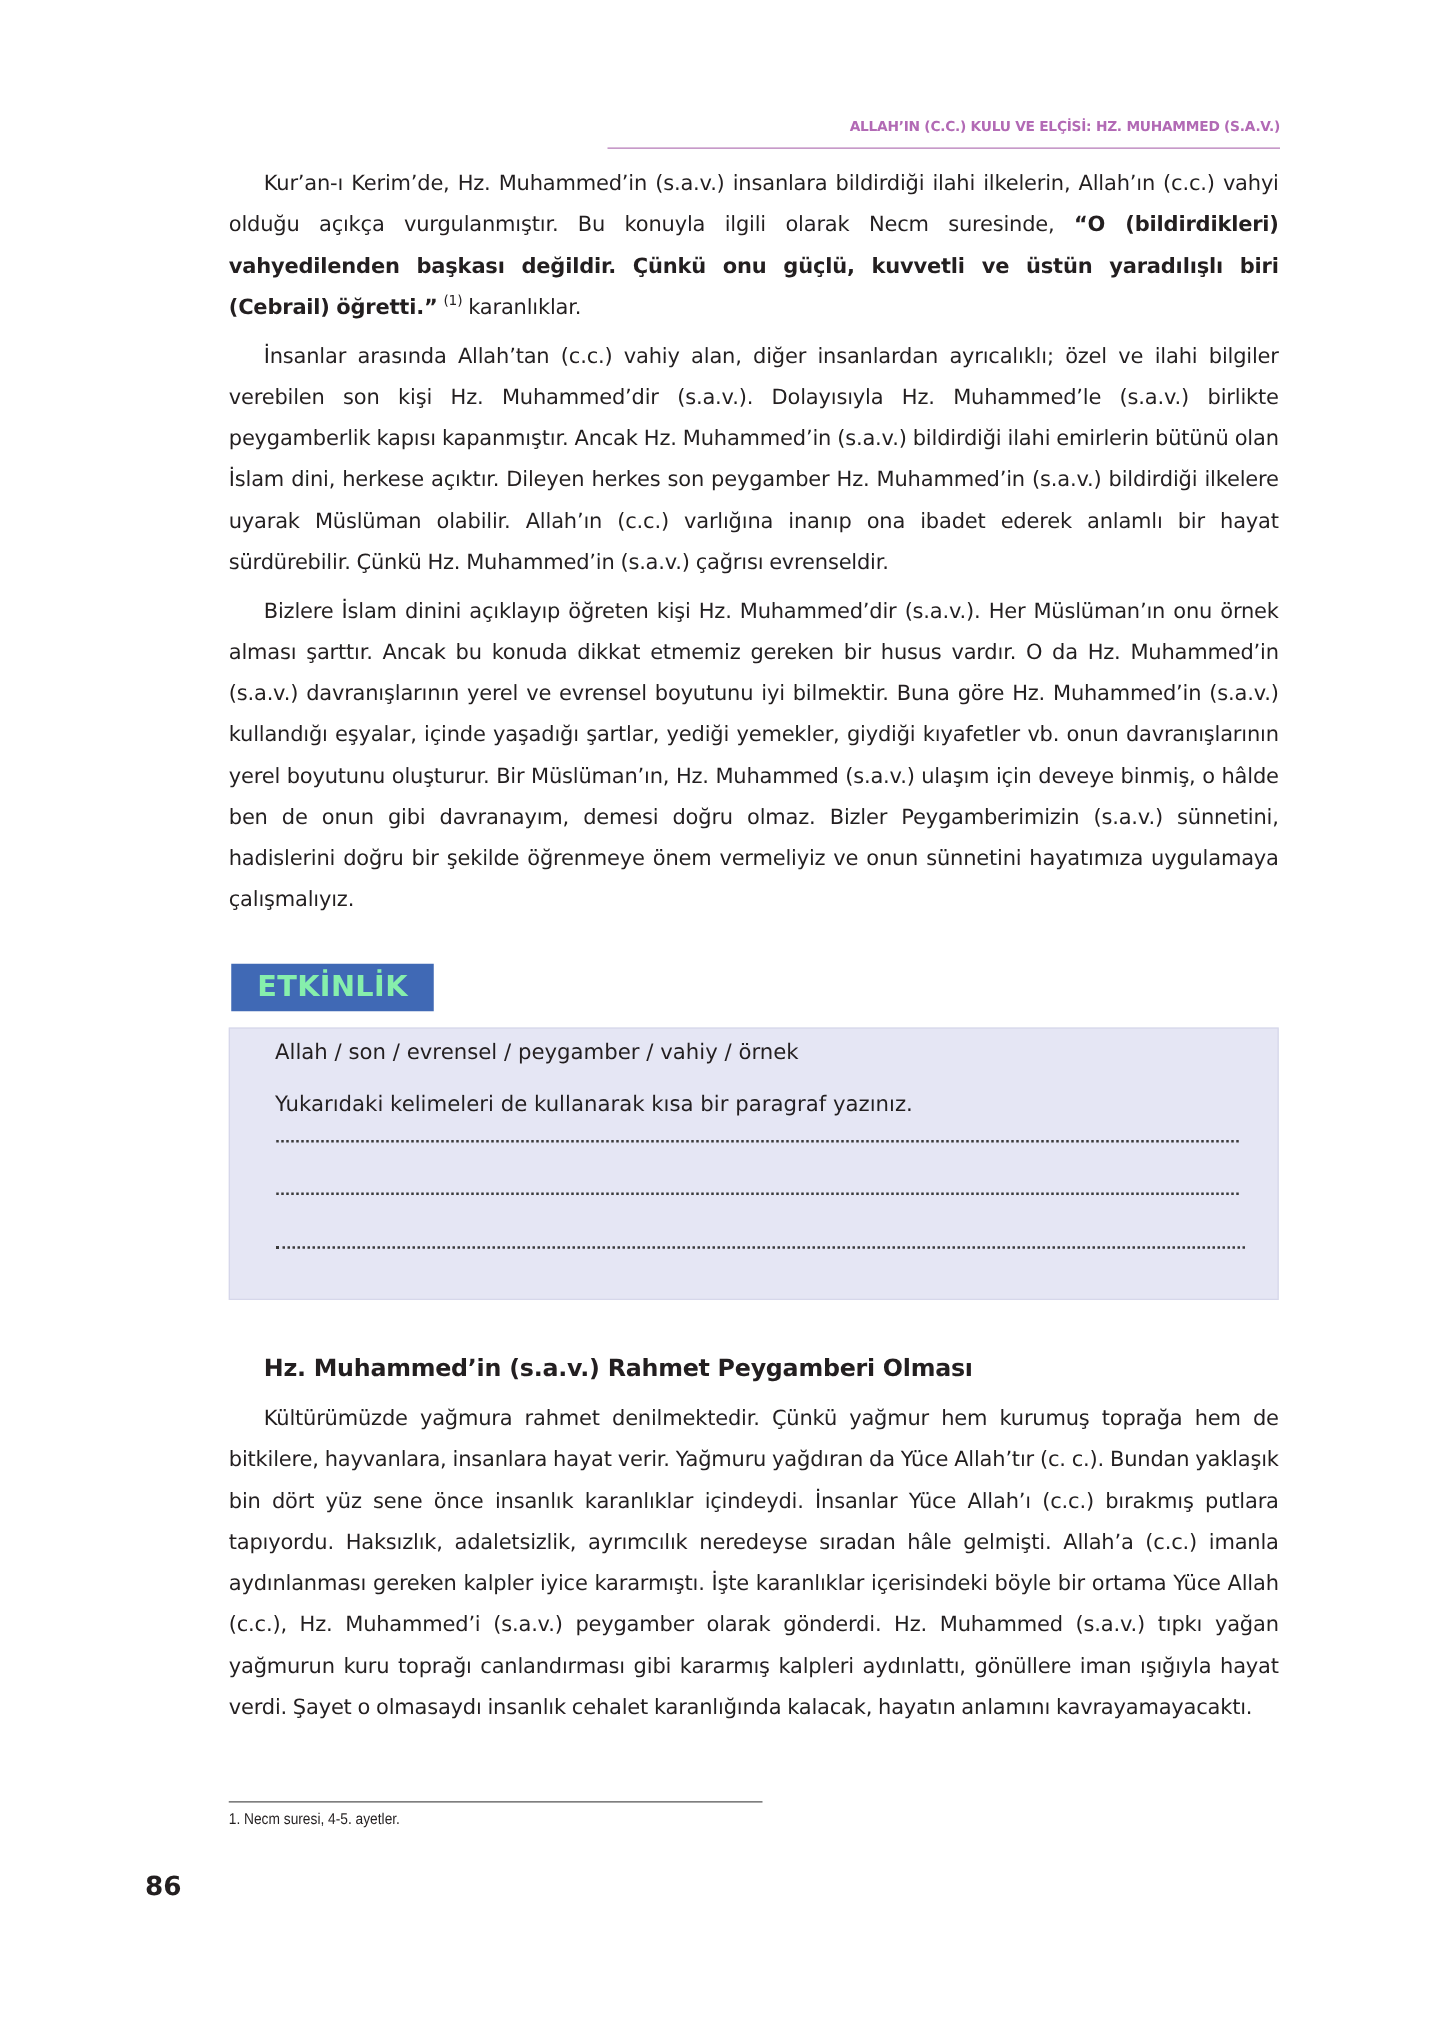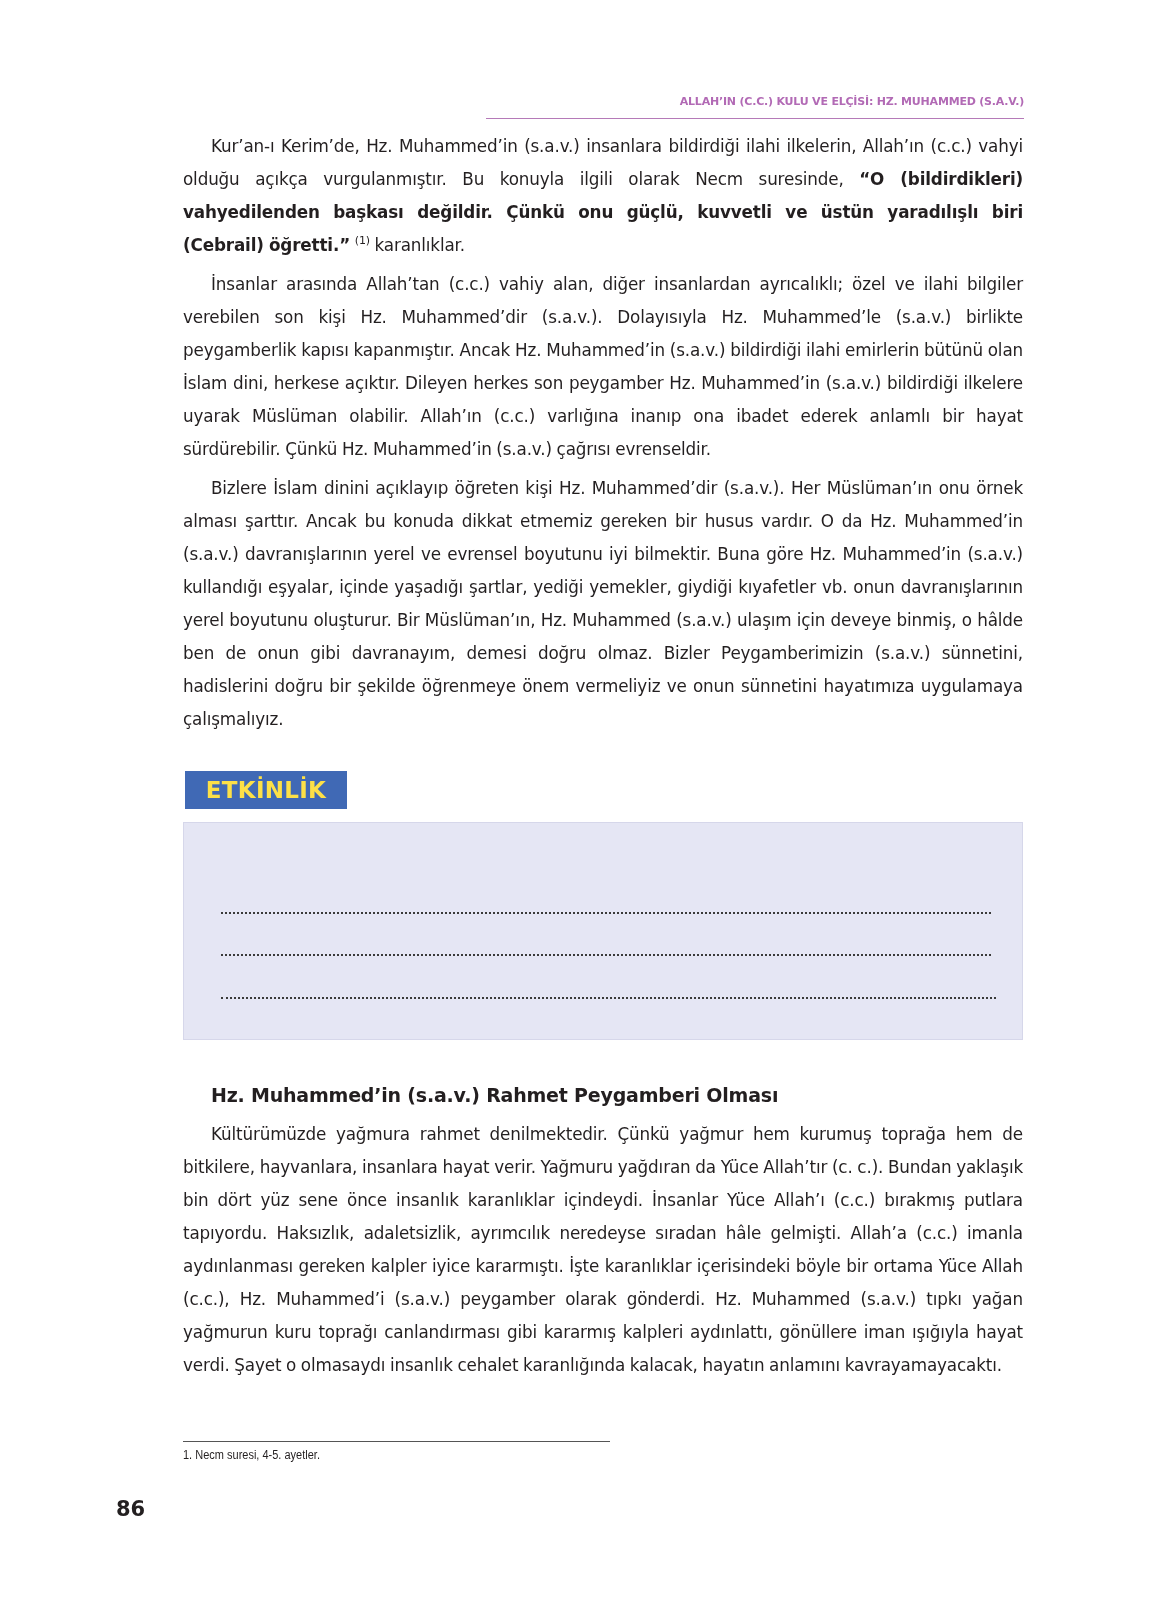--- a/index.html
+++ b/index.html
@@ -53,21 +53,21 @@
       vertical-align: 7px;
       line-height: 0;
     }
     .etkinlik-badge {
       position: absolute;
       left: 185px;
       top: 771px;
       width: 162px;
       height: 38px;
       background: #4069b5;
-      color: #fde047;
+      color: #86efac;
       font-weight: bold;
       font-size: 23px;
       line-height: 38px;
       text-align: center;
       letter-spacing: 0.3px;
     }
     .activity-box {
       position: absolute;
       left: 183px;
       top: 822px;
@@ -149,20 +149,22 @@
 
 <div class="content">
   <p class="para"><span>Kur’an-ı Kerim’de, Hz. Muhammed’in (s.a.v.) insanlara bildirdiği ilahi ilkelerin, Allah’ın (c.c.) vahyi olduğu açıkça vurgulanmıştır. Bu konuyla ilgili olarak Necm suresinde, </span><b>“O (bildirdikleri) vahyedilenden başkası değildir. Çünkü onu güçlü, kuvvetli ve üstün yaradılışlı biri (Cebrail) öğretti.”</b> <sup>(1)</sup><span> karanlıklar.</span></p>
   <p class="para">İnsanlar arasında Allah’tan (c.c.) vahiy alan, diğer insanlardan ayrıcalıklı; özel ve ilahi bilgiler verebilen son kişi Hz. Muhammed’dir (s.a.v.). Dolayısıyla Hz. Muhammed’le (s.a.v.) birlikte peygamberlik kapısı kapanmıştır. Ancak Hz. Muhammed’in (s.a.v.) bildirdiği ilahi emirlerin bütünü olan İslam dini, herkese açıktır. Dileyen herkes son peygamber Hz. Muhammed’in (s.a.v.) bildirdiği ilkelere uyarak Müslüman olabilir. Allah’ın (c.c.) varlığına inanıp ona ibadet ederek anlamlı bir hayat sürdürebilir. Çünkü Hz. Muhammed’in (s.a.v.) çağrısı evrenseldir.</p>
   <p class="para">Bizlere İslam dinini açıklayıp öğreten kişi Hz. Muhammed’dir (s.a.v.). Her Müslüman’ın onu örnek alması şarttır. Ancak bu konuda dikkat etmemiz gereken bir husus vardır. O da Hz. Muhammed’in (s.a.v.) davranışlarının yerel ve evrensel boyutunu iyi bilmektir. Buna göre Hz. Muhammed’in (s.a.v.) kullandığı eşyalar, içinde yaşadığı şartlar, yediği yemekler, giydiği kıyafetler vb. onun davranışlarının yerel boyutunu oluşturur. Bir Müslüman’ın, Hz. Muhammed (s.a.v.) ulaşım için deveye binmiş, o hâlde ben de onun gibi davranayım, demesi doğru olmaz. Bizler Peygamberimizin (s.a.v.) sünnetini, hadislerini doğru bir şekilde öğrenmeye önem vermeliyiz ve onun sünnetini hayatımıza uygulamaya çalışmalıyız.</p>
 </div>
 
 <div class="etkinlik-badge">ETKİNLİK</div>
 
 <div class="activity-box">
+  <div class="activity-words">Allah / son / evrensel / peygamber / vahiy / örnek</div>
+  <div class="activity-instruction">Yukarıdaki kelimeleri de kullanarak kısa bir paragraf yazınız.</div>
   <div class="dotted-line" style="top: 87px; width: 770px;"></div>
   <div class="dotted-line" style="top: 129px; width: 770px;"></div>
   <div class="dotted-line" style="top: 172px; width: 775px;"></div>
 </div>
 
 <div class="section-title">Hz. Muhammed’in (s.a.v.) Rahmet Peygamberi Olması</div>
 
 <div class="content2">
   <p class="para">Kültürümüzde yağmura rahmet denilmektedir. Çünkü yağmur hem kurumuş toprağa hem de bitkilere, hayvanlara, insanlara hayat verir. Yağmuru yağdıran da Yüce Allah’tır (c. c.). Bundan yaklaşık bin dört yüz sene önce insanlık karanlıklar içindeydi. İnsanlar Yüce Allah’ı (c.c.) bırakmış putlara tapıyordu. Haksızlık, adaletsizlik, ayrımcılık neredeyse sıradan hâle gelmişti. Allah’a (c.c.) imanla aydınlanması gereken kalpler iyice kararmıştı. İşte karanlıklar içerisindeki böyle bir ortama Yüce Allah (c.c.), Hz. Muhammed’i (s.a.v.) peygamber olarak gönderdi. Hz. Muhammed (s.a.v.) tıpkı yağan yağmurun kuru toprağı canlandırması gibi kararmış kalpleri aydınlattı, gönüllere iman ışığıyla hayat verdi. Şayet o olmasaydı insanlık cehalet karanlığında kalacak, hayatın anlamını kavrayamayacaktı.</p>
 </div>

